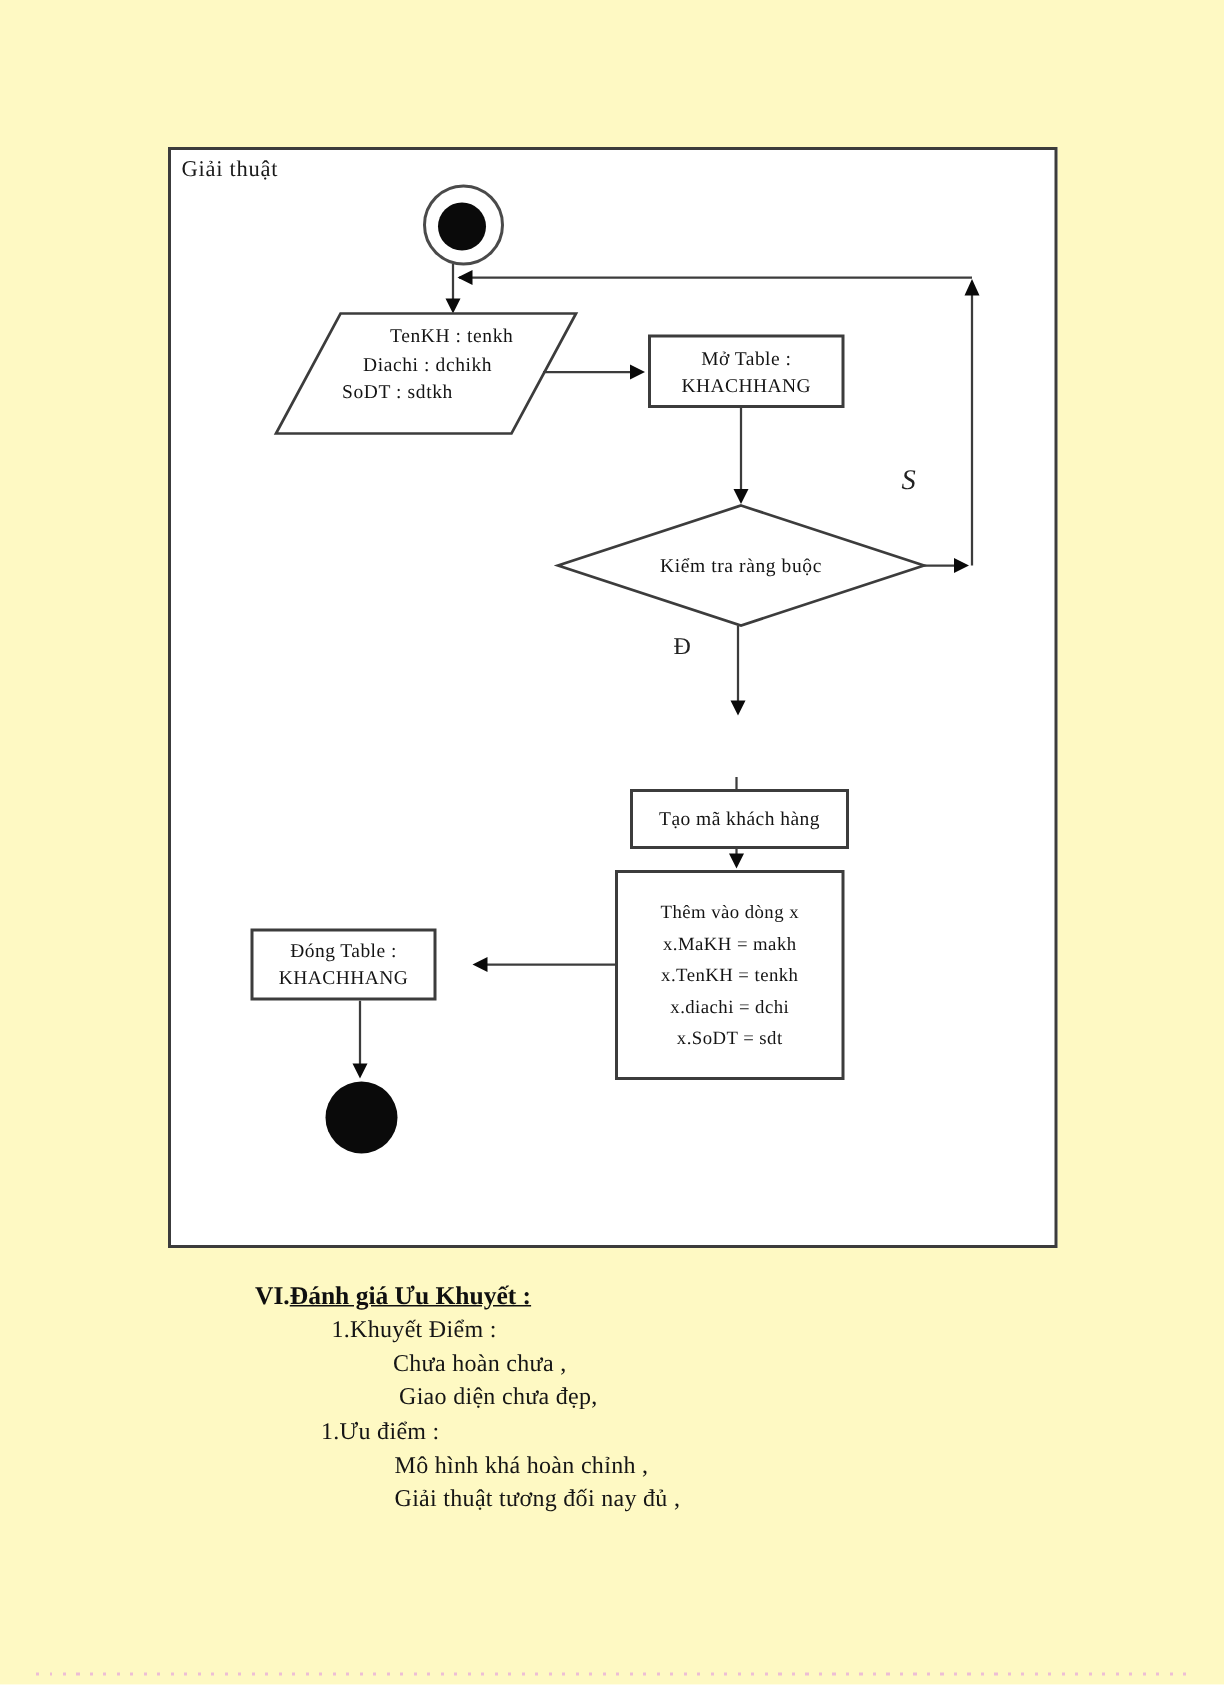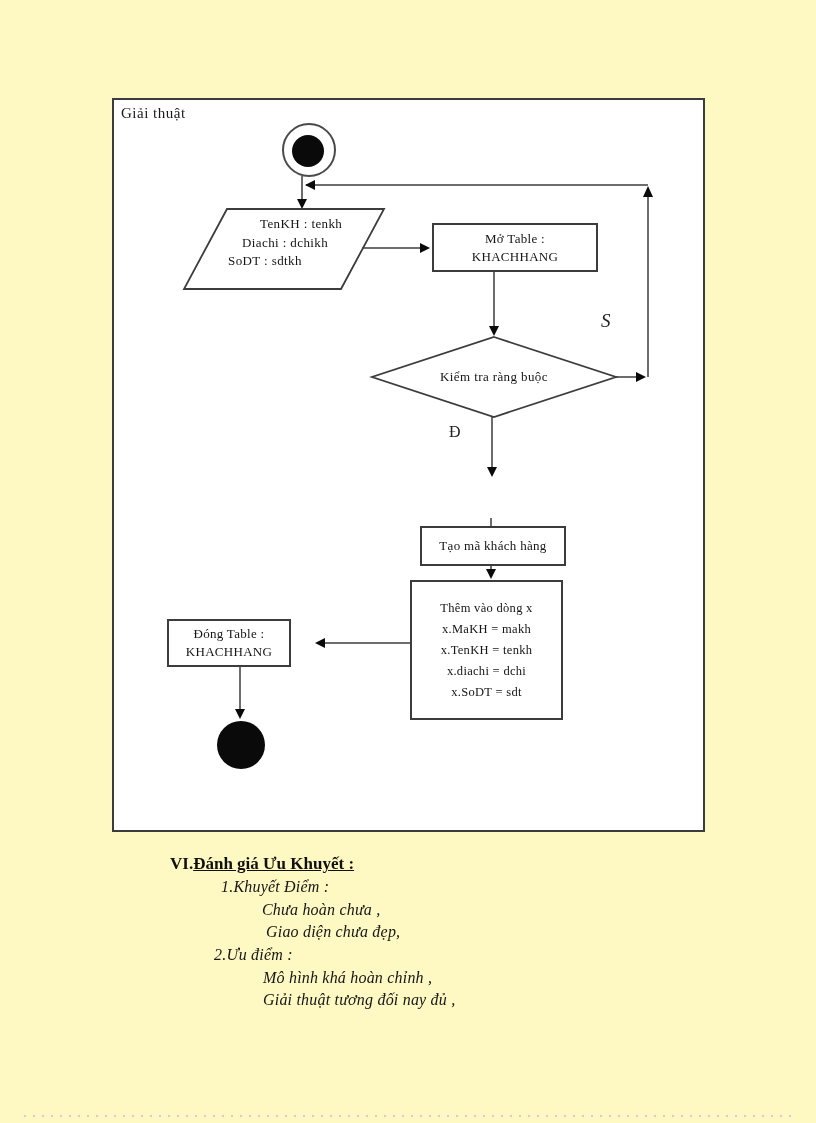--- a/index.html
+++ b/index.html
@@ -19,38 +19,38 @@
     position:absolute;left:121px;top:105px;
     font-size:15px;color:#1a1a1a;letter-spacing:0.5px;
   }
   svg.overlay{position:absolute;left:0;top:0;}
   .node{
     position:absolute;border:2px solid #3c3c3c;background:#ffffff;
     display:flex;flex-direction:column;align-items:center;justify-content:center;
     font-size:13px;line-height:18px;color:#141414;text-align:center;
     box-sizing:border-box;letter-spacing:0.3px;
   }
-  .node-open-table{left:432px;top:223px;width:166px;height:49px;}
+  .node-open-table{left:432px;top:223px;width:131px;height:49px;}
   .node-create-code{left:420px;top:478px;width:146px;height:40px;margin-top:48px;}
   .node-insert-row{left:410px;top:580px;width:153px;height:140px;line-height:21px;font-size:12.5px;}
   .node-close-table{left:167px;top:619px;width:124px;height:48px;}
   .para-line{position:absolute;font-size:13px;color:#141414;letter-spacing:0.4px;}
   .pl1{left:260px;top:216px;}
   .pl2{left:242px;top:235px;}
   .pl3{left:228px;top:253px;}
   .diamond-label{
     position:absolute;left:390px;top:369px;width:208px;text-align:center;
     font-size:13px;color:#141414;letter-spacing:0.4px;
   }
   .branch-s{position:absolute;left:601px;top:310px;font-size:19px;font-style:italic;color:#222;}
   .branch-d{position:absolute;left:449px;top:423px;font-size:16px;color:#222;}
   .eval{position:absolute;left:0;top:0;width:816px;}
   .eval-heading{position:absolute;left:170px;top:854px;font-size:17px;font-weight:bold;color:#101010;}
   .eval-heading .u{text-decoration:underline;}
-  .eval-line{position:absolute;font-size:16px;color:#151515;letter-spacing:0.2px;font-style:italic;}
+  .eval-line{position:absolute;font-size:16px;color:#151515;letter-spacing:0.2px;}
   .el1{left:221px;top:878px;}
   .el2{left:262px;top:901px;}
   .el3{left:266px;top:923px;}
   .el4{left:214px;top:946px;}
   .el5{left:263px;top:969px;}
   .el6{left:263px;top:991px;}
   .dotted-rule{
     position:absolute;left:24px;top:1115px;width:772px;height:2px;
     background:repeating-linear-gradient(to right,#edbed5 0px,#edbed5 2px,transparent 2px,transparent 9px);
   }
@@ -132,20 +132,20 @@
   <div class="node node-close-table">
     <div>Đóng Table :</div>
     <div>KHACHHANG</div>
   </div>
 
   <div class="eval">
     <div class="eval-heading"><span>VI.</span><span class="u">Đánh giá Ưu Khuyết :</span></div>
     <div class="eval-line el1">1.Khuyết Điểm :</div>
     <div class="eval-line el2">Chưa hoàn chưa ,</div>
     <div class="eval-line el3">Giao diện chưa đẹp,</div>
-    <div class="eval-line el4">2.Ưu điểm :</div>
+    <div class="eval-line el4">1.Ưu điểm :</div>
     <div class="eval-line el5">Mô hình khá hoàn chỉnh ,</div>
     <div class="eval-line el6">Giải thuật tương đối nay đủ ,</div>
   </div>
 
   <div class="dotted-rule"></div>
 
 </div>
 
 </body></html>

